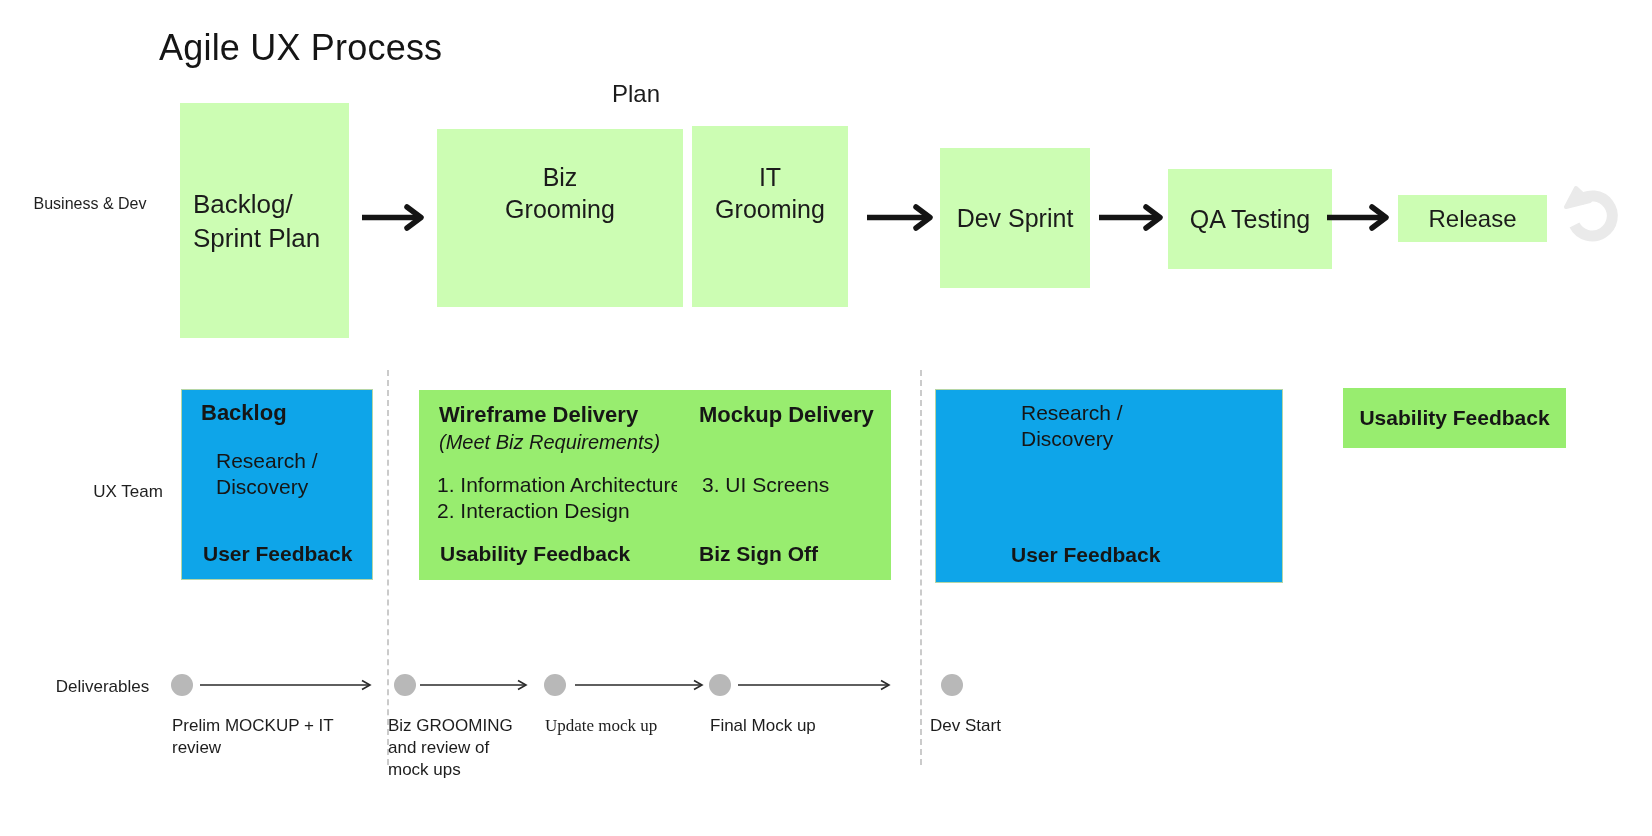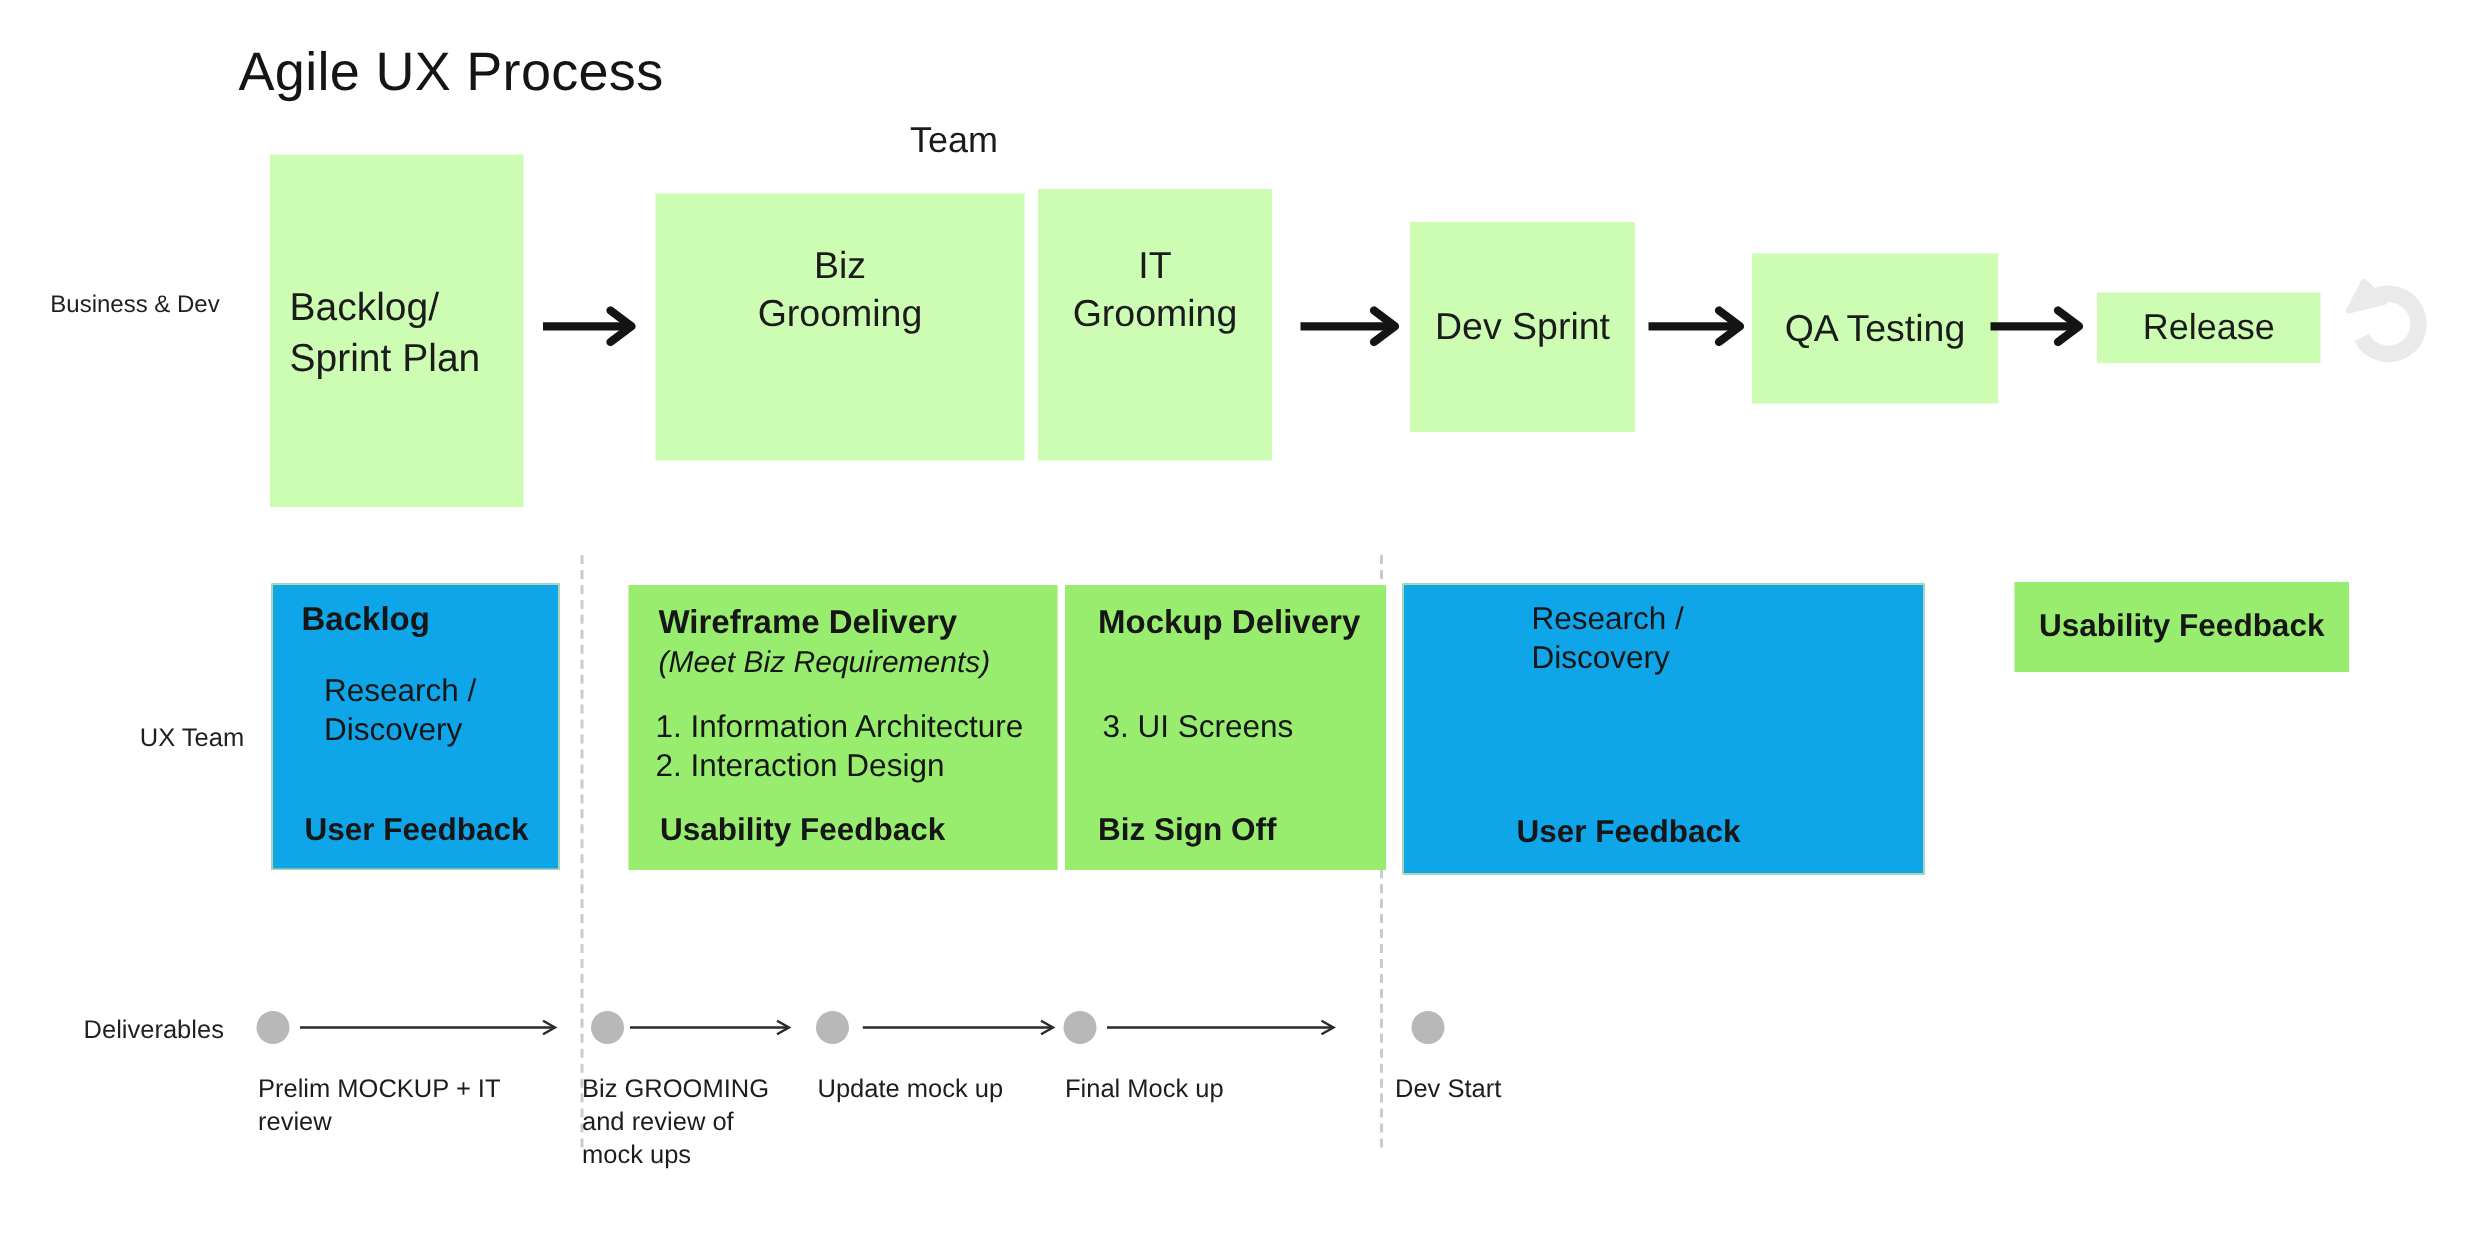--- a/index.html
+++ b/index.html
@@ -29,21 +29,21 @@
   .fb-dev{left:940px;top:148px;width:150px;height:140px;}
   .fb-qa{left:1168px;top:169px;width:164px;height:100px;}
   .fb-release{left:1398px;top:195px;width:149px;height:47px;font-size:24px;}
 
   
   .ux-box{box-sizing:border-box;font-size:21px;line-height:26px;color:#161616;}
   .ux-pale{background:#0ea5e9;border:1px solid #b5d6a6;}
   .ux-bright{background:#98ed6f;margin-left:17px;}
   .ux-a{left:181px;top:389px;width:192px;height:191px;}
   .ux-b{left:402px;top:390px;width:286px;height:190px;}
-  .ux-c{left:693px;top:390px;width:214px;height:190px;}
+  .ux-c{left:660px;top:390px;width:214px;height:190px;}
   .ux-d{left:935px;top:389px;width:348px;height:194px;}
   .ux-e{left:1326px;top:388px;width:223px;height:60px;display:flex;align-items:center;justify-content:center;}
   .ux-title{font-weight:bold;font-size:22px;}
   .ux-sub{font-style:italic;font-size:20px;}
   .ux-footer{font-weight:bold;font-size:21px;}
 
   
   .vsep{width:0;border-left:2px dashed #cbcbcb;top:370px;height:395px;}
   .vsep.s1{left:387px;}
   .vsep.s2{left:920px;}
@@ -60,21 +60,21 @@
 <body>
 
 <div class="canvas">
 
   <div class="abs page-title">Agile UX Process</div>
 
   <div class="abs row-label r1">Business &amp; Dev</div>
   <div class="abs row-label r2">UX Team</div>
   <div class="abs row-label r3">Deliverables</div>
 
-  <div class="abs phase-label">Team</div>
+  <div class="abs phase-label">Plan</div>
 
   <div class="abs flow-box fb-backlog pre">Backlog/
 Sprint Plan</div>
   <div class="abs flow-box fb-biz pre">Biz
 Grooming</div>
   <div class="abs flow-box fb-it pre">IT
 Grooming</div>
   <div class="abs flow-box fb-dev">Dev Sprint</div>
   <div class="abs flow-box fb-qa">QA Testing</div>
   <div class="abs flow-box fb-release">Release</div>
@@ -158,17 +158,17 @@
   <svg class="abs thin-arrow" style="left:738px;" width="153" height="14" viewBox="0 0 153 14">
     <line x1="0" y1="7" x2="150" y2="7" stroke="#2a2a2a" stroke-width="1.6"></line>
     <path d="M143 2.5 L151 7 L143 11.5" fill="none" stroke="#2a2a2a" stroke-width="1.6"></path>
   </svg>
 
   <div class="abs miles pre" style="left:172px;">Prelim MOCKUP + IT
 review</div>
   <div class="abs miles pre" style="left:388px;">Biz GROOMING
 and review of
 mock ups</div>
-  <div class="abs miles pre" style="left:545px;">Update mock up</div>
+  <div class="abs miles pre" style="left:545px;font-family:Liberation Serif, serif;">Update mock up</div>
   <div class="abs miles pre" style="left:710px;">Final Mock up</div>
   <div class="abs miles pre" style="left:930px;">Dev Start</div>
 
 </div>
 
 </body></html>

